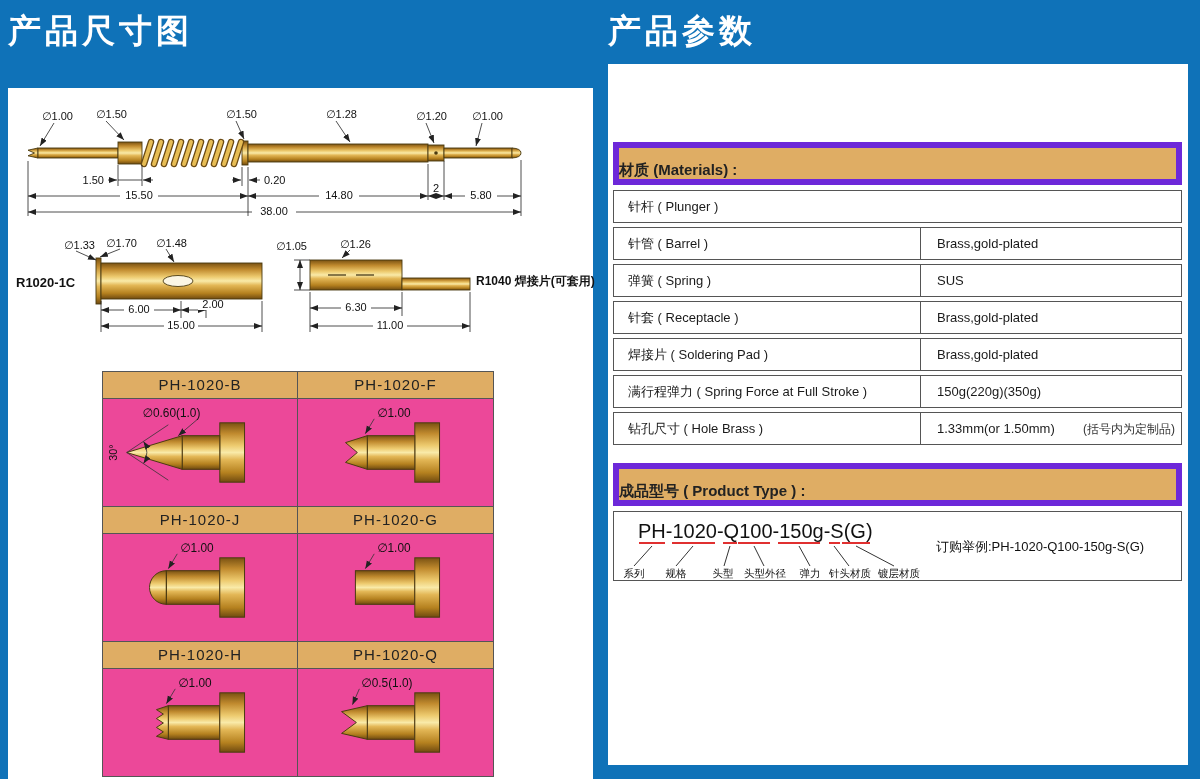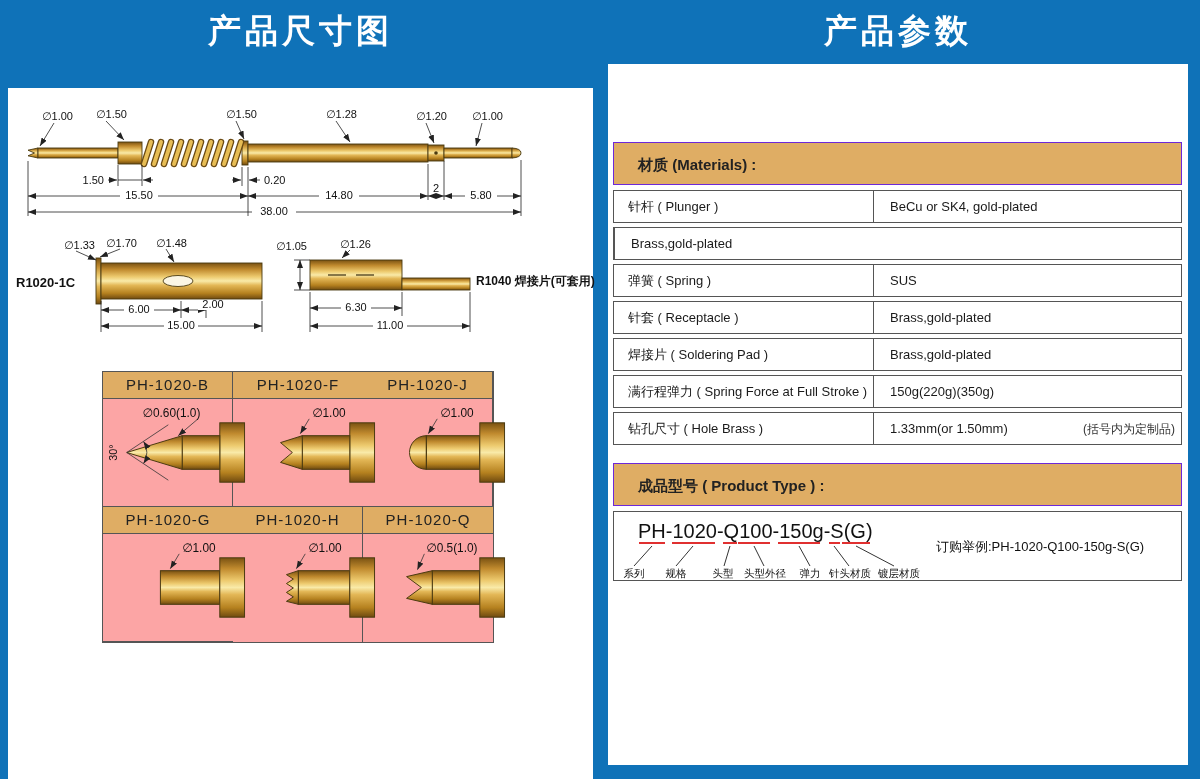--- a/index.html
+++ b/index.html
@@ -3,62 +3,62 @@
 <meta charset="utf-8">
 <style>
   html,body{margin:0;padding:0;}
   body{
     width:1200px;height:779px;position:relative;
     background:#0f72b8;
     font-family:"Liberation Sans","DejaVu Sans",sans-serif;
     color:#1a1a1a;overflow:hidden;
   }
   .panel-title{
-    position:absolute;top:0;height:64px;line-height:62px;text-align:center;
+    position:absolute;top:0;height:64px;line-height:62px;
     color:#ffffff;font-size:33px;font-weight:bold;letter-spacing:4px;
     font-family:"Liberation Serif","DejaVu Serif",serif;
   }
   .title-left{left:8px;width:585px;}
   .title-right{left:608px;width:580px;}
   .card{position:absolute;top:64px;background:#ffffff;height:701px;}
   .card-left{left:8px;width:585px;margin-top:24px;}
   .card-right{left:608px;width:580px;}
 
   svg text{fill:#111;}
   .dwg{position:absolute;overflow:visible;}
   .dimtxt{font-size:11px;}
   .partlbl{font-size:13px;font-weight:bold;}
 
   
   .tip-table{
     position:absolute;left:94px;top:283px;width:390px;
-    display:grid;grid-template-columns:1fr 1fr 1fr;
-    border:1px solid #555;background:#fca5a5;
+    display:grid;grid-template-columns:1fr 1fr;
+    border:1px solid #555;background:#ec4899;
   }
   .tip-cell{border-bottom:1px solid #555;}
   .tip-cell:nth-child(odd){border-right:1px solid #555;}
   .tip-cell:nth-child(5),.tip-cell:nth-child(6){border-bottom:none;}
   .tip-header{
     height:26px;line-height:26px;text-align:center;
     background:#dfad64;border-bottom:1px solid #555;
     font-size:15px;letter-spacing:1px;color:#222;
   }
   .tip-body{height:107px;position:relative;}
   .tip-body svg{position:absolute;left:0;top:1px;}
 
   
   .mat-table{position:absolute;left:5px;top:78px;width:569px;}
   .band{
-    height:43px;line-height:43px;background:#dfad64;border:1px solid #6d28d9;
-    box-sizing:border-box;padding-left:24px;font-size:15px;font-weight:bold;color:#222;
+    height:43px;line-height:43px;background:#dfad64;border:6px solid #6d28d9;
+    box-sizing:border-box;font-size:15px;font-weight:bold;color:#222;
     margin-bottom:5px;
   }
   .mat-row{
     display:flex;height:33px;border:1px solid #555;box-sizing:border-box;
-    margin-bottom:4px;align-items:center;position:relative;background:#fff;
+    margin-bottom:4px;align-items:center;position:relative;background:#fff;gap:47px;
   }
   .mat-label{width:259px;padding-left:14px;font-size:13px;box-sizing:border-box;}
   .mat-value{flex:1;border-left:1px solid #555;align-self:stretch;
     display:flex;align-items:center;padding-left:16px;font-size:13px;}
   .mat-note{position:absolute;right:6px;top:50%;transform:translateY(-50%);
     font-size:12px;color:#333;}
 
   
   .ptype{position:absolute;left:5px;top:399px;width:569px;}
   .ptype-body{
@@ -318,23 +318,23 @@
   </div>
 </div>
 
 <div class="card card-right">
 
   <div class="mat-table">
     <div class="band">材质 (Materials) :</div>
 
     <div class="mat-row">
       <div class="mat-label">针杆 ( Plunger )</div>
-      <div class="mat-value">BeCu or SK4, gold-plated</div>
-    </div>
-    <div class="mat-row">
+    </div>
+    <div class="mat-row">
+      <div class="mat-label">针管 ( Barrel )</div>
       <div class="mat-value">Brass,gold-plated</div>
     </div>
     <div class="mat-row">
       <div class="mat-label">弹簧 ( Spring )</div>
       <div class="mat-value">SUS</div>
     </div>
     <div class="mat-row">
       <div class="mat-label">针套 ( Receptacle )</div>
       <div class="mat-value">Brass,gold-plated</div>
     </div>

